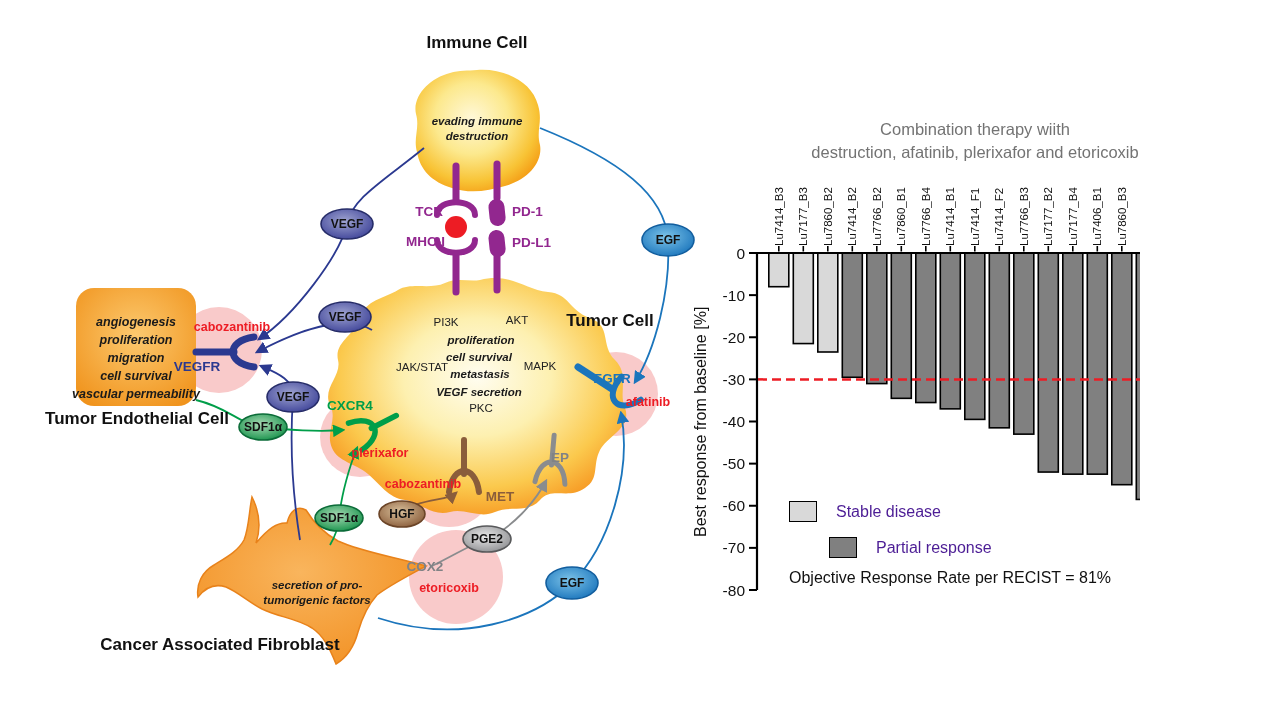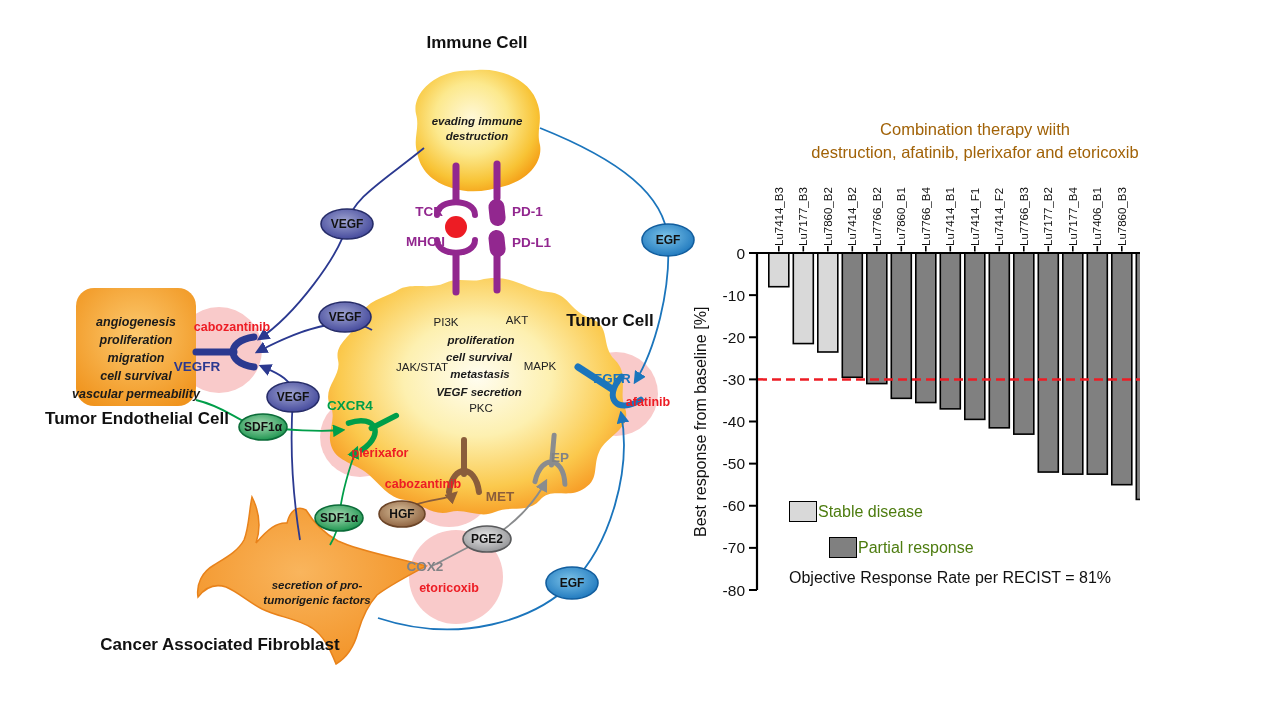--- a/index.html
+++ b/index.html
@@ -12,27 +12,27 @@
   .tec-ital{font-size:12.5px;font-style:italic;font-weight:600;fill:#1a1a1a;}
   .sig{font-size:11.5px;fill:#222;}
   .proc{font-size:11.5px;font-style:italic;font-weight:700;fill:#1a1a1a;}
   .drug{font-size:12.5px;font-weight:700;fill:#ed1c24;}
   .lig{font-size:12px;font-weight:700;fill:#111;}
   .rl{font-weight:700;font-size:13.5px;}
   .purple{fill:#92278f;}.navy{fill:#2b3990;}.green{fill:#009e49;}
   .brown{fill:#8a5d3b;}.grayc{fill:#808285;}.bluec{fill:#1b75bc;}
   
   .chart-title{position:absolute;left:740px;top:118px;width:470px;text-align:center;
-               font-size:16.5px;line-height:23px;color:#a16207;}
+               font-size:16.5px;line-height:23px;color:#737373;}
   .ylabel{position:absolute;left:692px;top:253px;height:337px;writing-mode:vertical-rl;
           transform:rotate(180deg);text-align:center;font-size:16px;color:#111;}
   .axis-note{position:absolute;left:1168px;top:184px;font-size:19px;line-height:19.5px;color:#c2410c;margin-left:6px;}
   .legend-row{position:absolute;left:789px;display:flex;align-items:center;}
   .swatch{width:28px;height:21px;border:1.6px solid #000;box-sizing:border-box;}
-  .legend-label{margin-left:1px;font-size:16px;color:#4d7c0f;}
+  .legend-label{margin-left:19px;font-size:16px;color:#4c1d95;}
   .orr{position:absolute;left:789px;top:569px;font-size:16px;color:#111;}
 </style>
 </head>
 <body>
 
 <div class="stage">
 
   <svg width="740" height="720" viewBox="0 0 740 720" style="position:absolute;left:0;top:0;">
     <defs>
       <radialGradient id="immuneGrad" cx="45%" cy="40%" r="65%">

